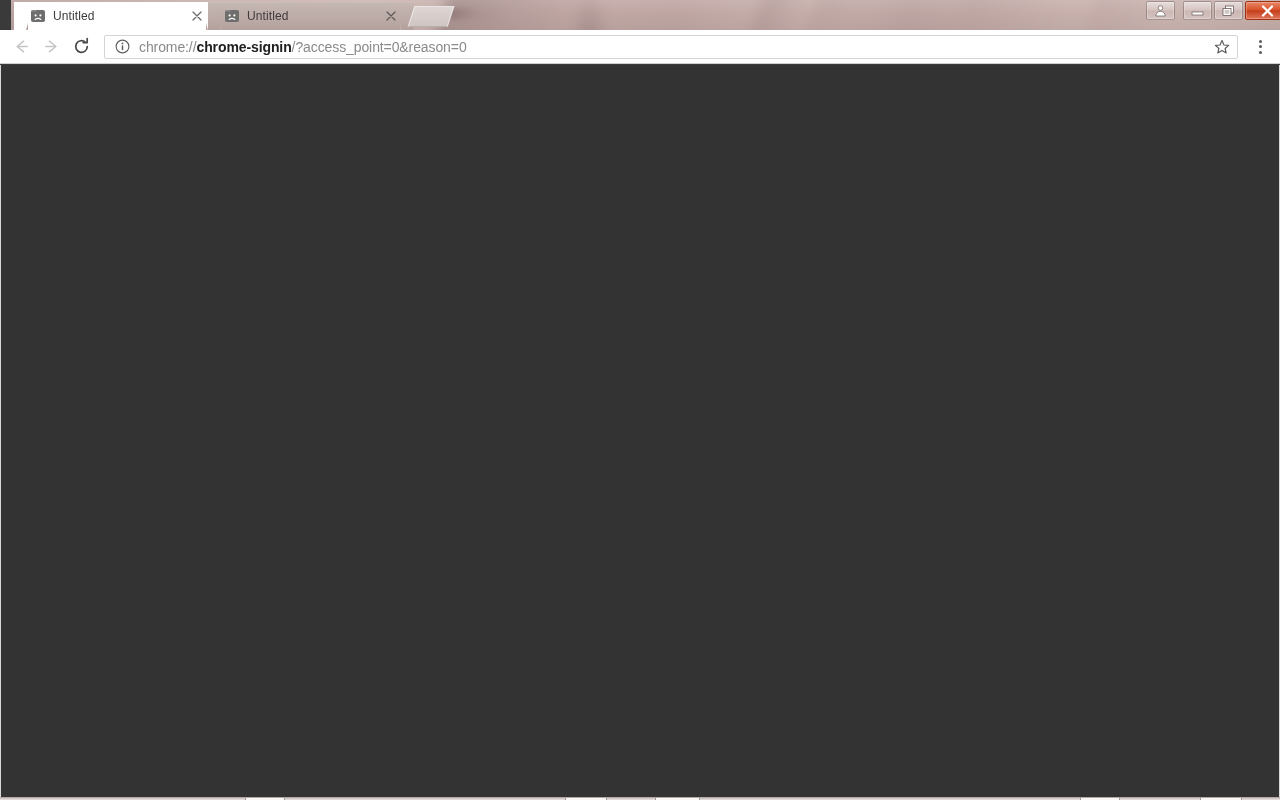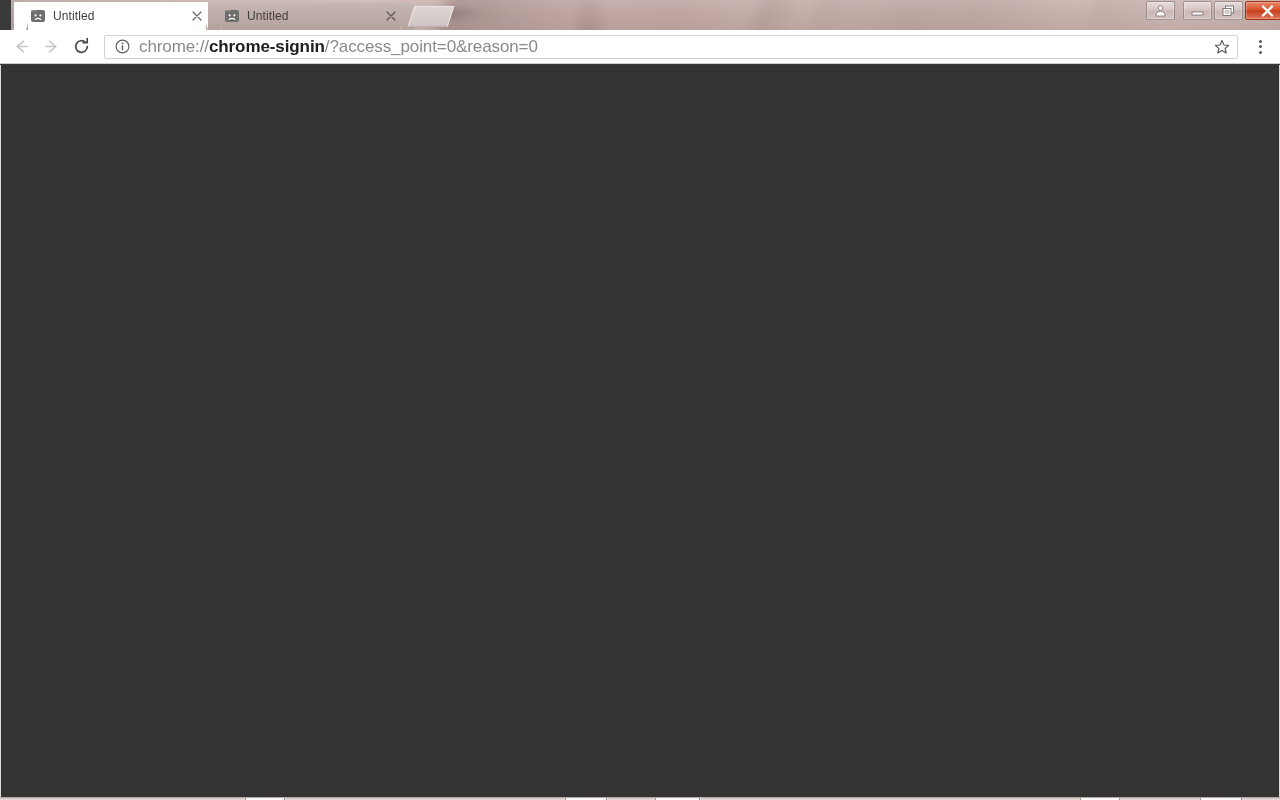--- a/index.html
+++ b/index.html
@@ -219,21 +219,21 @@
     background: #fff;
     display: flex;
     align-items: center;
     padding: 0 4px 0 9px;
     cursor: text;
     min-width: 0;
   }
   .omni-info { flex: 0 0 16px; width: 16px; height: 16px; margin-right: 9px; display: flex; align-items: center; justify-content: center; cursor: pointer; }
   .omni-url {
     flex: 1 1 auto;
-    font-size: 17px;
+    font-size: 14px;
     color: #8a8a8a;
     white-space: nowrap;
     overflow: hidden;
     letter-spacing: -0.1px;
   }
   .omni-url .host { color: #202020; font-weight: bold; }
   .omni-star { flex: 0 0 22px; width: 22px; height: 22px; display: flex; align-items: center; justify-content: center; cursor: pointer; }
   .menu-btn {
     flex: 0 0 28px;
     width: 28px; height: 28px;

